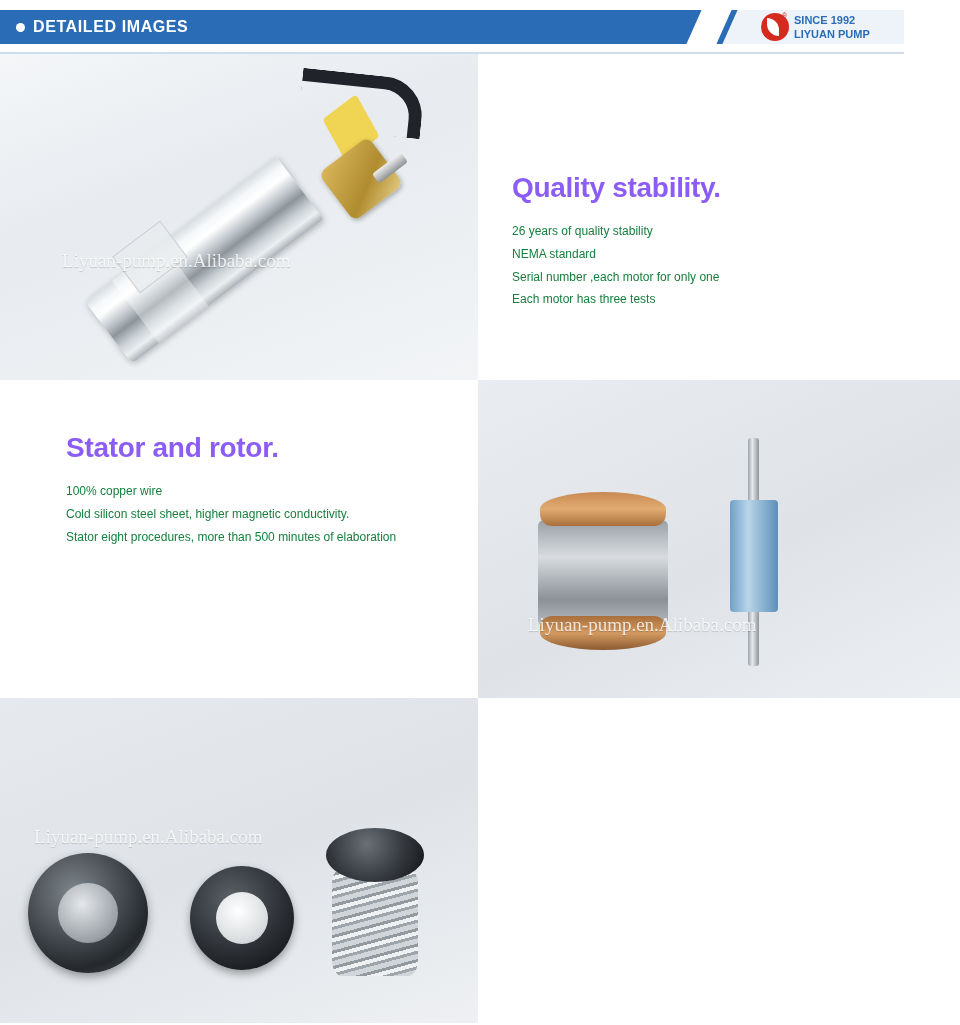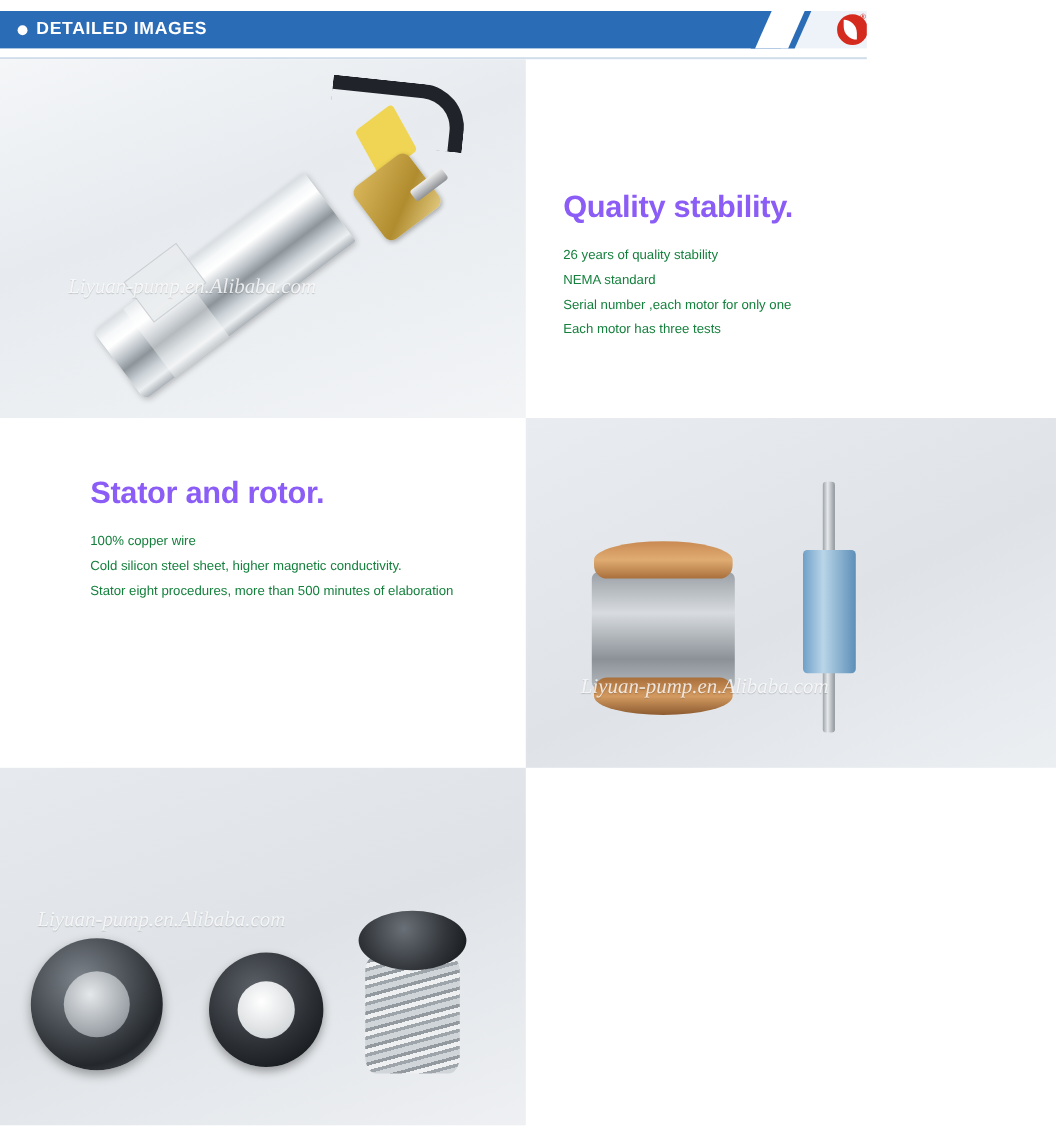--- a/index.html
+++ b/index.html
@@ -11,21 +11,21 @@
     width: 960px;
     height: 1025px;
     font-family: "Liberation Sans", sans-serif;
     overflow: hidden;
     position: relative;
   }
 
   
   .header {
     position: relative;
-    width: 788px;
+    width: 904px;
     height: 54px;
     background: #ffffff;
     overflow: hidden;
   }
   .header-band {
     position: absolute;
     left: 0;
     top: 10px;
     width: 710px;
     height: 34px;
@@ -132,21 +132,20 @@
   }
 
   
   .row {
     position: relative;
     width: 960px;
   }
   .photo {
     position: absolute;
     overflow: hidden;
-    font-style: italic;
   }
   .watermark {
     position: absolute;
     color: rgba(255,255,255,0.82);
     font-size: 19px;
     font-family: "Liberation Serif", serif;
     white-space: nowrap;
     pointer-events: none;
     text-shadow: 0 1px 1px rgba(0,0,0,0.18);
   }
@@ -295,21 +294,21 @@
   }
   .rotor-core {
     position: absolute;
     left: 252px;
     top: 120px;
     width: 48px;
     height: 112px;
     background: linear-gradient(to right,#6fa0c8,#b9d5e8 38%,#5d8fb8 100%);
     border-radius: 4px;
   }
-  .sec2-text { left: 82px; top: 52px; width: 410px; }
+  .sec2-text { left: 66px; top: 52px; width: 410px; }
 
   
   .sec3 { height: 325px; }
   .sec3-photo {
     left: 0; top: 0; width: 478px; height: 325px;
     background: linear-gradient(160deg,#e6e9ed 0%, #dfe3e7 50%, #eef0f3 100%);
   }
   .bearing {
     position: absolute;
     left: 28px;

